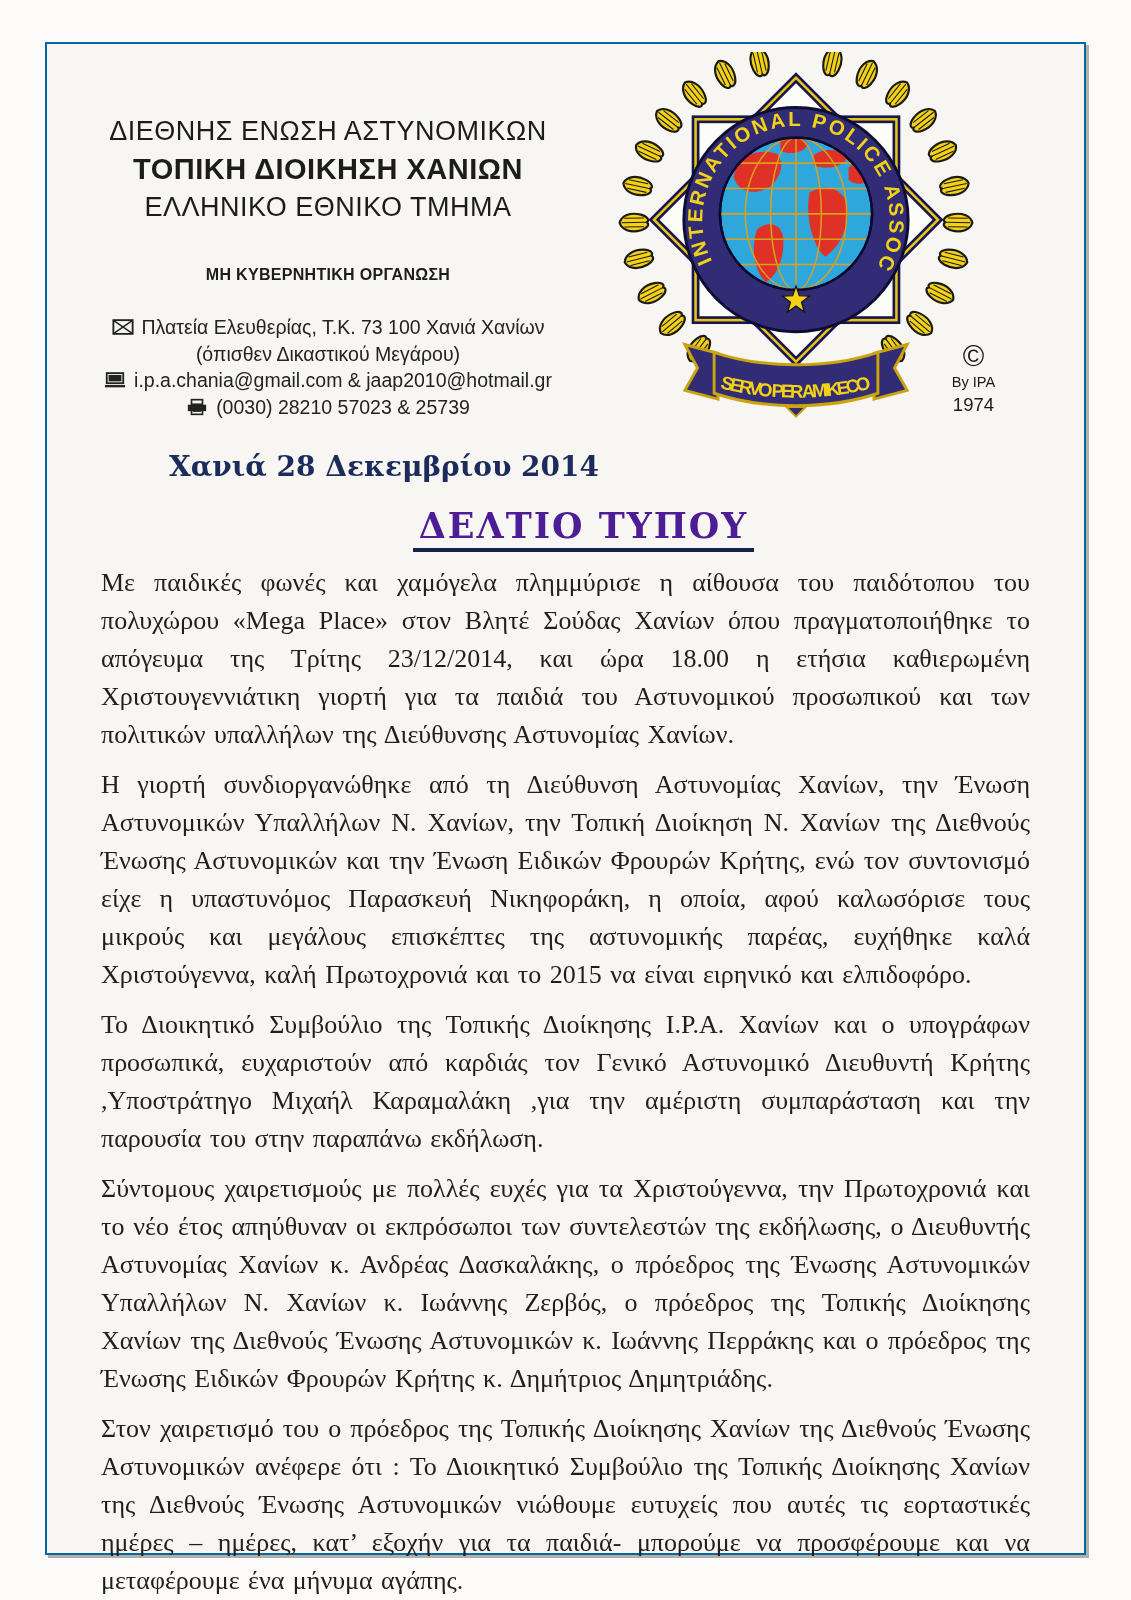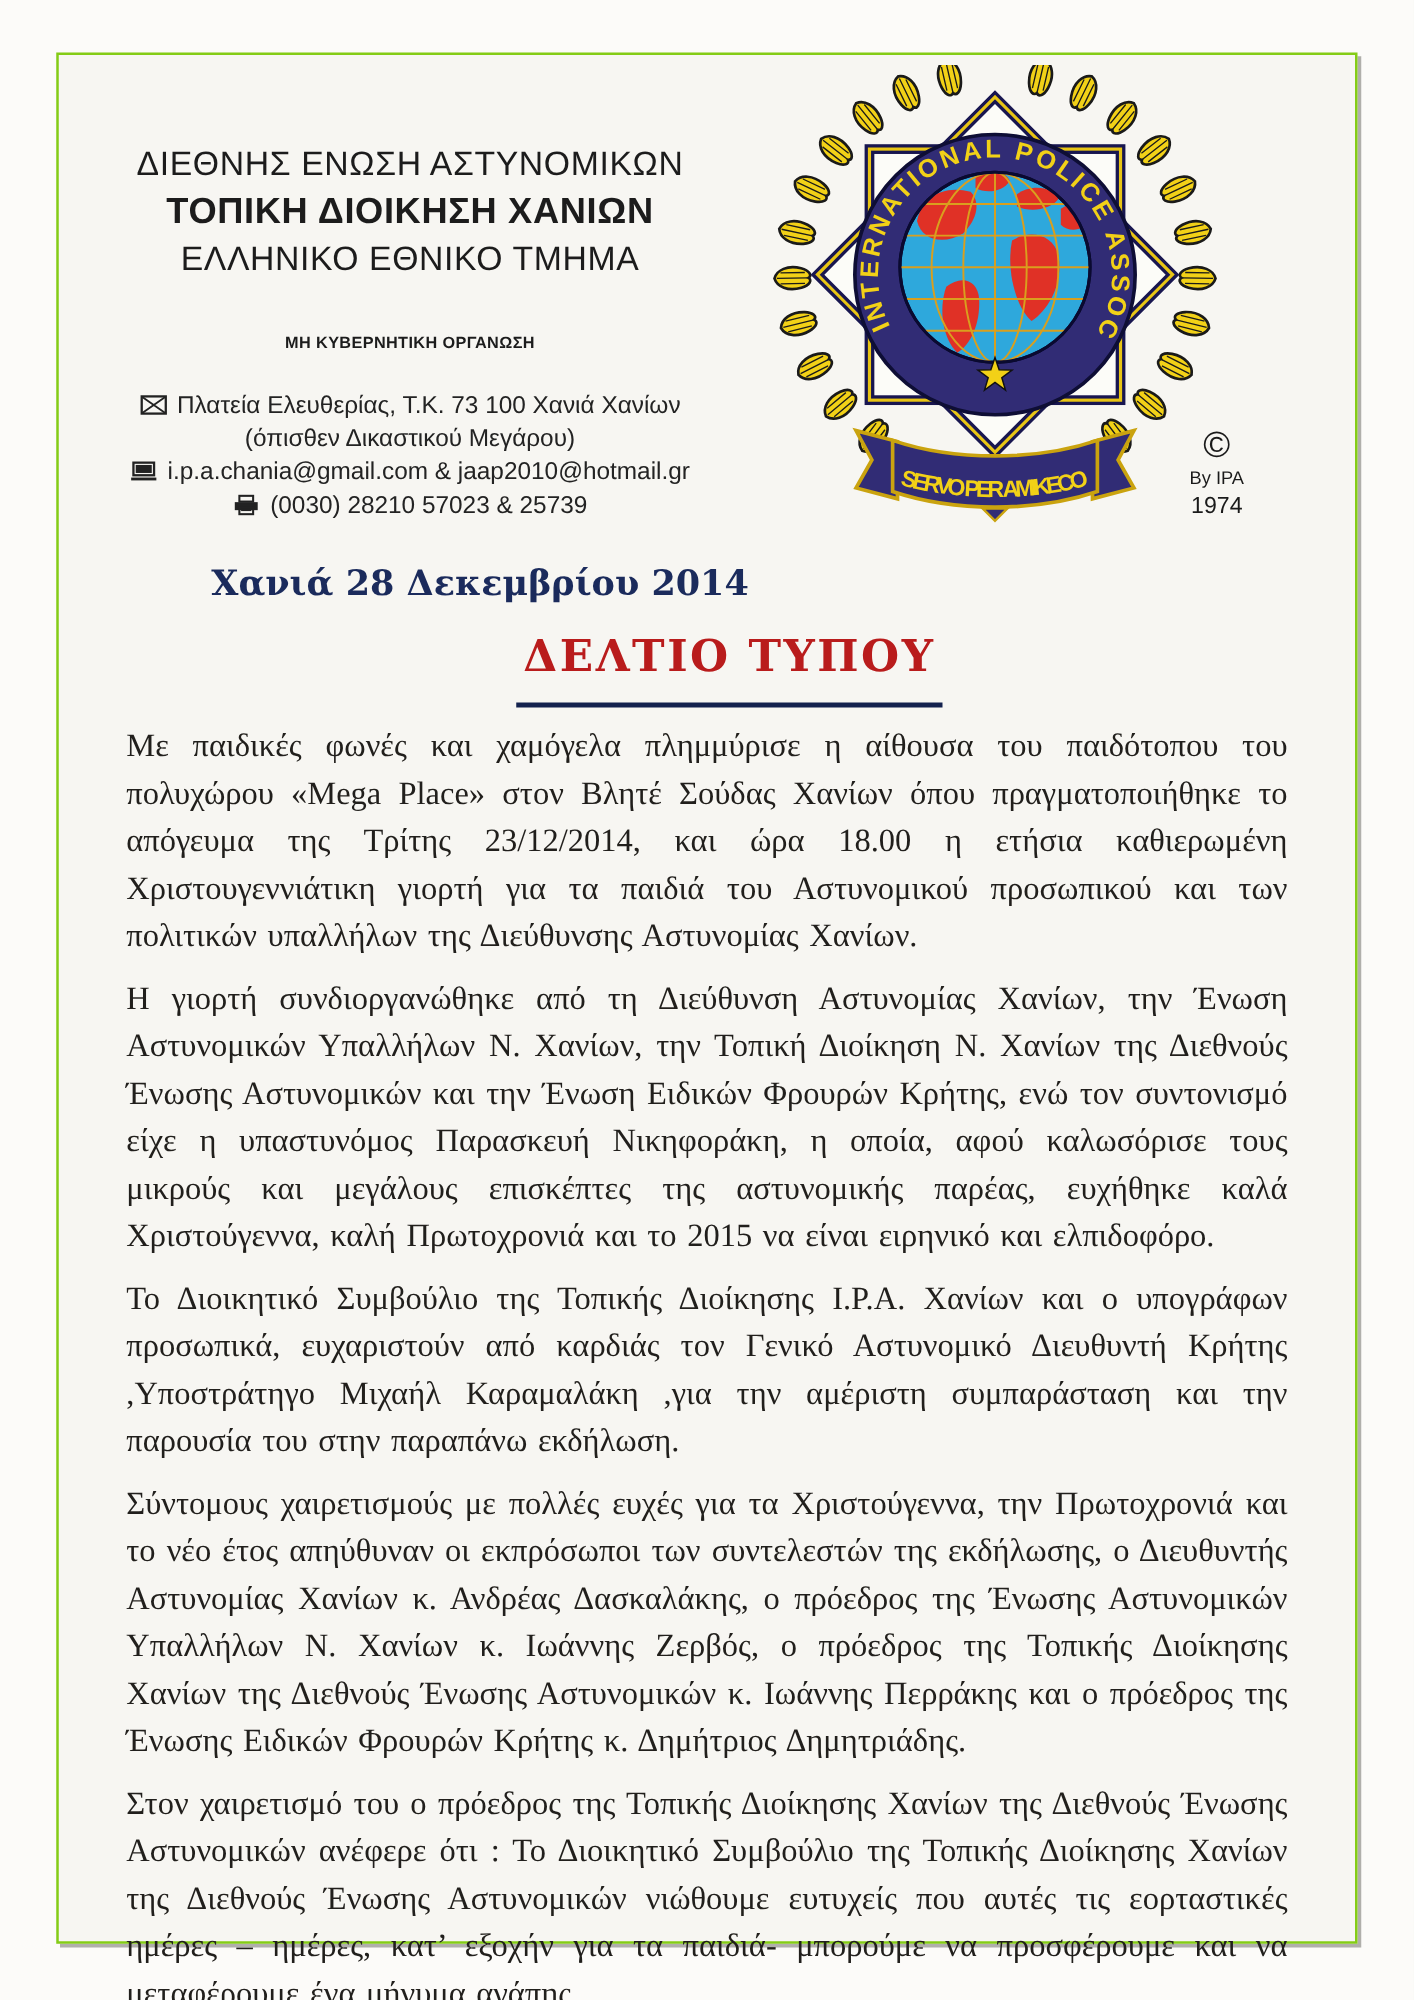--- a/index.html
+++ b/index.html
@@ -8,53 +8,53 @@
     background:#fcfbf9;
     font-family:"Liberation Sans", sans-serif;
     position:relative;
     overflow:hidden;
   }
   .page {
     position:absolute; left:45px; top:42px;
     width:1041px; height:1513px;
     box-sizing:border-box;
     background:#f7f6f2;
-    border:2px solid #84cc16;
+    border:2px solid #0369a1;
     box-shadow:3px 3px 0 rgba(125,125,118,.6);
   }
   
   .header { position:relative; height:398px; }
   .org-block {
     position:absolute; left:38px; top:68px; width:486px;
     text-align:center; color:#1c1c1c;
   }
   .org-line { font-size:27px; line-height:38px; letter-spacing:.5px; }
   .org-line.bold { font-size:29px; font-weight:bold; }
-  .ngo-line { font-size:13px; font-weight:bold; margin-top:40px; letter-spacing:.3px; }
+  .ngo-line { font-size:16px; font-weight:bold; margin-top:40px; letter-spacing:.3px; }
   .contact { margin-top:30px; font-size:19.5px; line-height:26.5px; color:#232323; }
   .contact-row { display:flex; justify-content:center; align-items:center; gap:8px; white-space:nowrap; }
   .ficon { display:inline-flex; width:22px; height:18px; flex:0 0 auto; }
   .ficon svg { width:100%; height:100%; }
   .logo-wrap { position:absolute; top:8px; right:82px; width:412px; height:390px; }
   
   .meta-row {
     display:flex; justify-content:space-between;
     margin:8px 150px 0 122px;
     font-family:"DejaVu Serif", serif;
     font-weight:bold; font-size:28px; color:#1b2b5c;
   }
   
   .title-row { text-align:center; margin-top:22px; }
   .title-row span {
     display:inline-block;
     font-family:"DejaVu Serif", serif;
-    font-size:35px; font-weight:bold; color:#b91c1c;
+    font-size:35px; font-weight:bold; color:#4c1d95;
     letter-spacing:2px;
     border-bottom:4px solid #14224e;
-    padding:0 6px 16px;
+    padding:0 6px 2px;
     margin-left:36px;
   }
   
   .body-text {
     margin:12px 42px 0 42px;
     font-family:"Liberation Serif", serif;
     font-size:26px; line-height:38px;
     text-align:justify; color:#211f1c;
     word-spacing:2px;
   }

